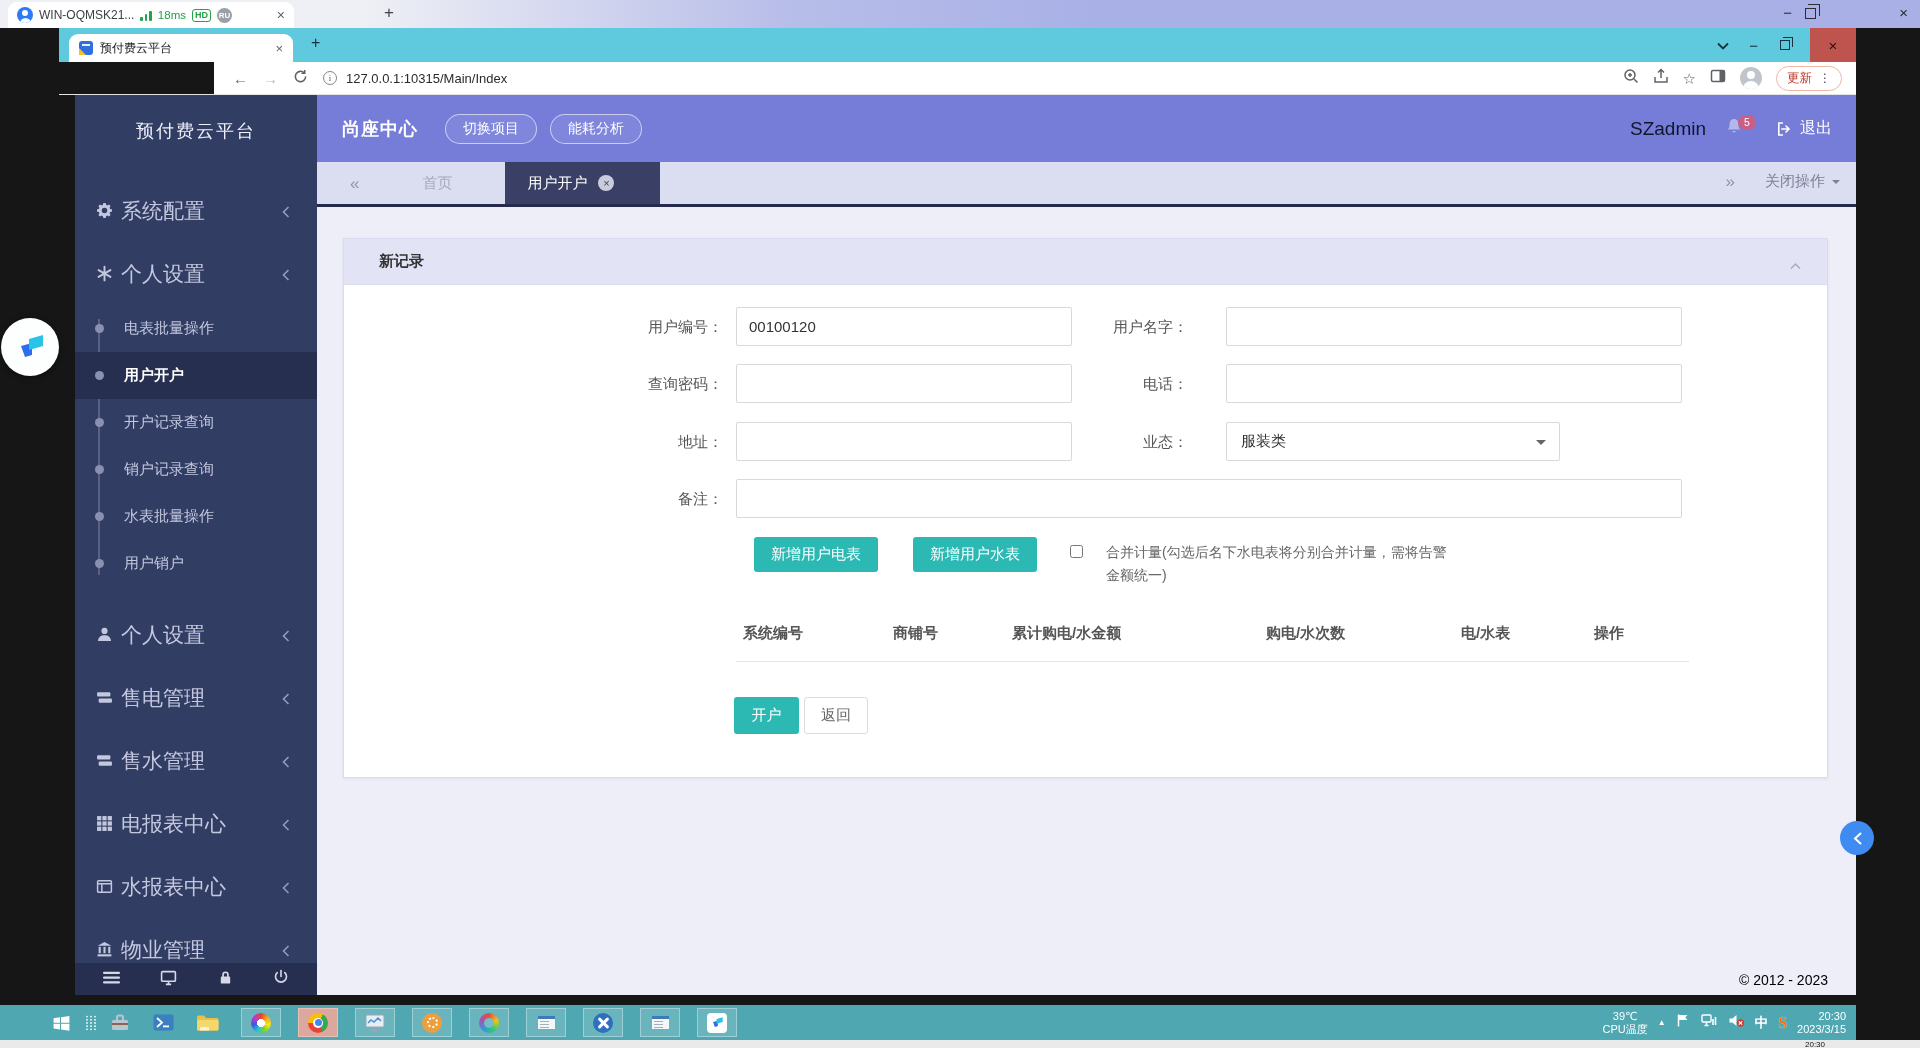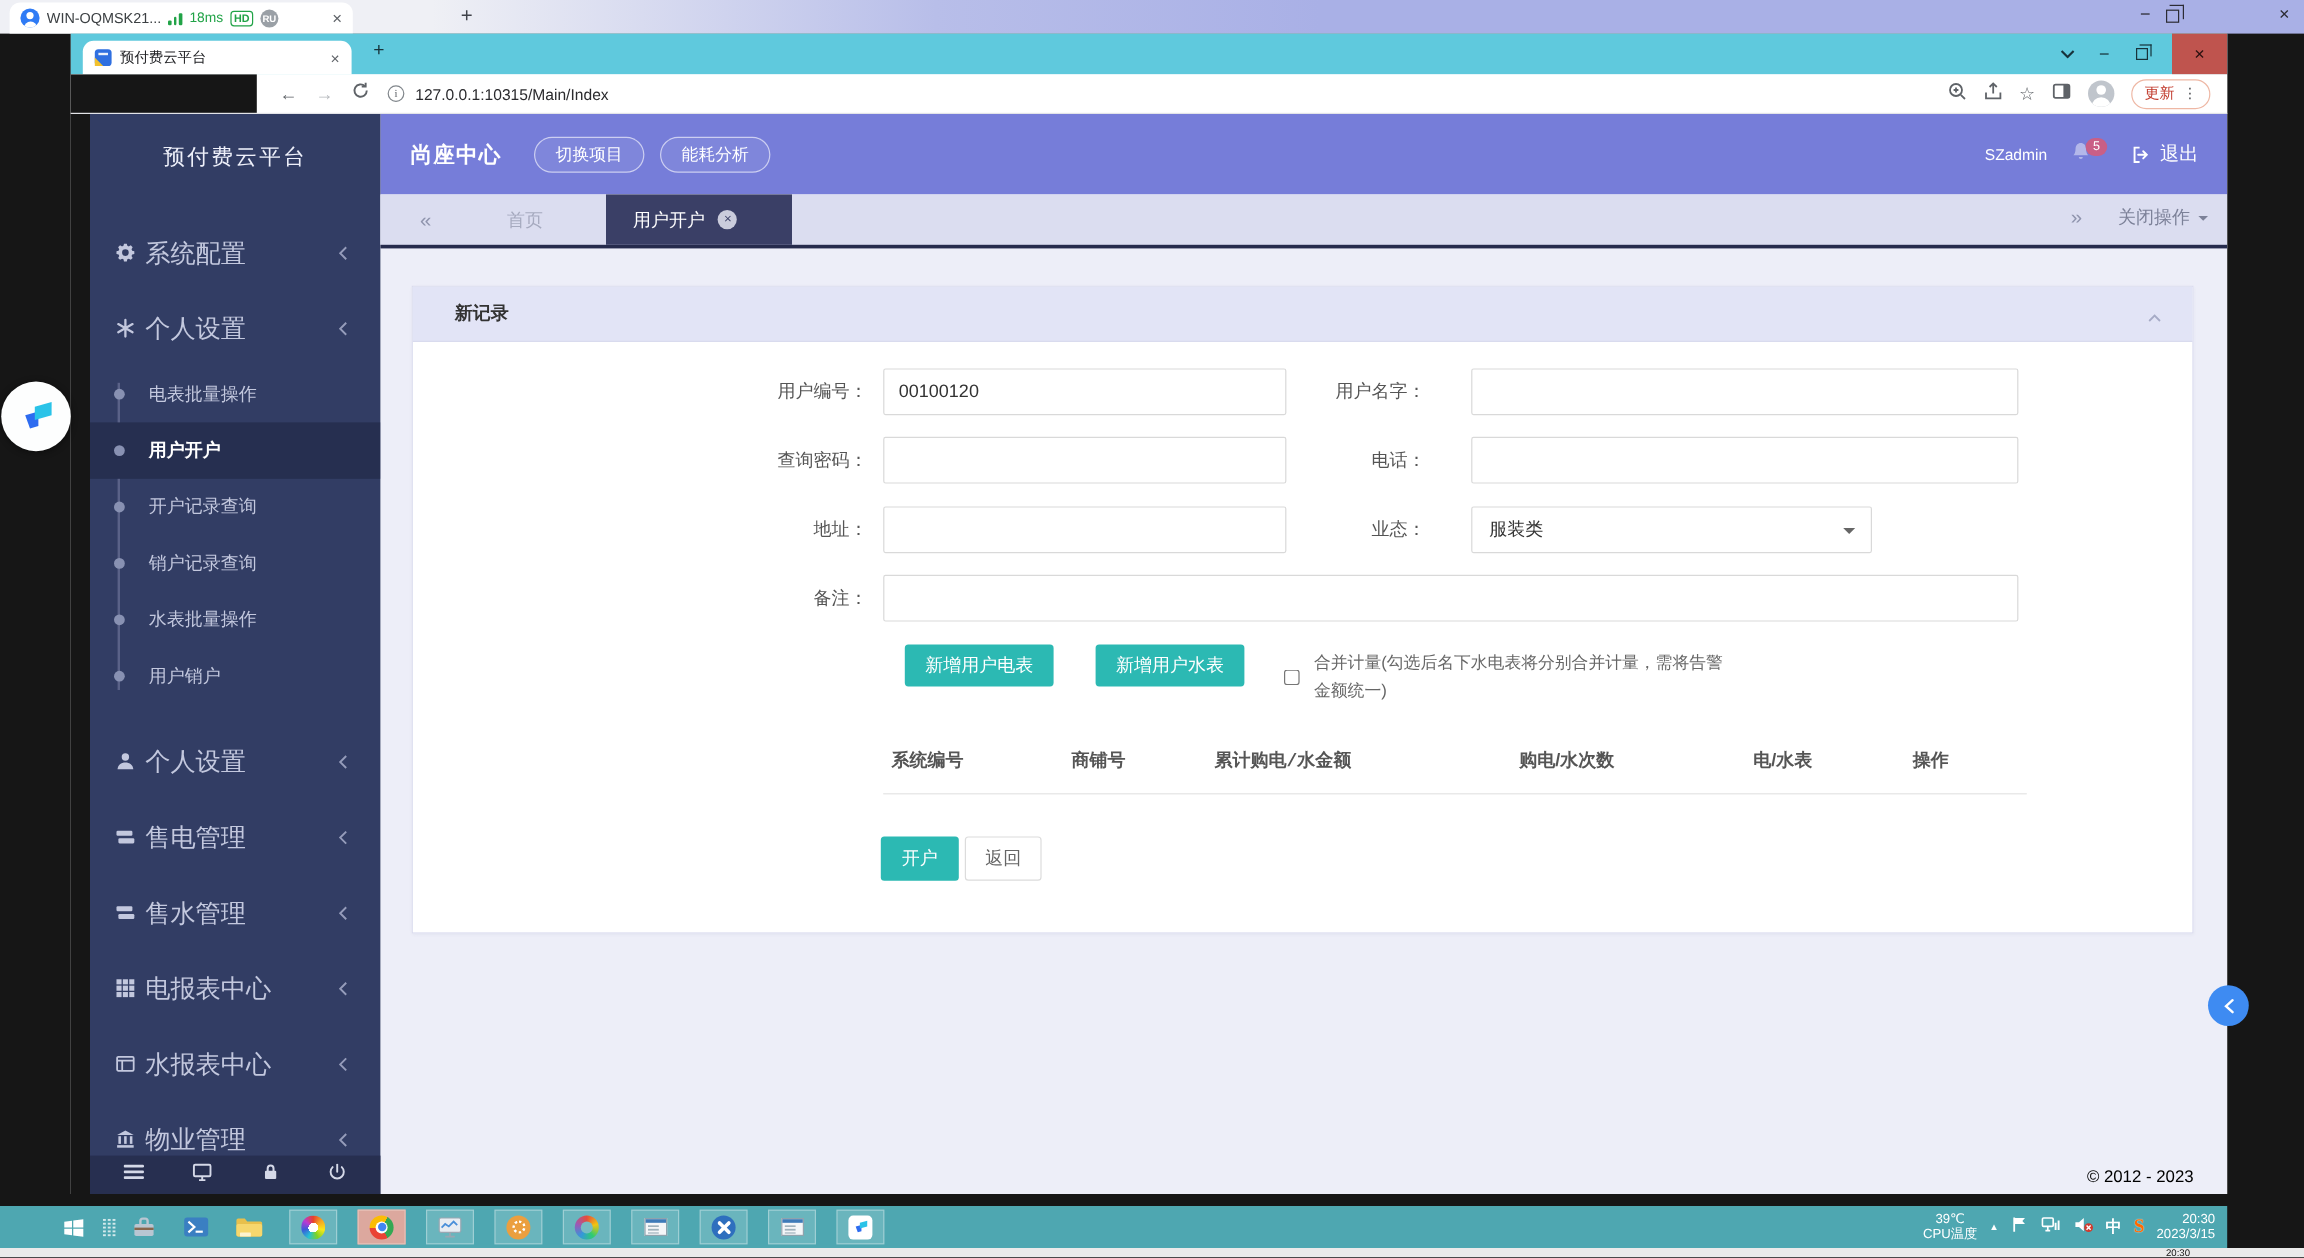--- a/index.html
+++ b/index.html
@@ -79,21 +79,21 @@
   .sitem::before{content:"";position:absolute;left:19.5px;top:19px;width:9px;height:9px;border-radius:50%;background:#8891b2;z-index:1;}
   .sitem.active{background:#262f50;color:#fff;font-weight:700;}
   .sub-gap{height:16px;}
   .sfoot{position:absolute;bottom:0;left:0;right:0;height:32px;background:#272f50;display:flex;align-items:center;justify-content:space-around;padding:0 8px;z-index:3;}
 
   .main{flex:1;display:flex;flex-direction:column;min-width:0;background:#edeef8;}
   .apph{height:67px;background:#767dd9;display:flex;align-items:center;padding:0 16px 0 25px;gap:13px;flex:none;}
   .apph-title{font-size:18px;font-weight:700;color:#fff;letter-spacing:1px;margin-right:14px;}
   .pill{height:30px;border:1px solid rgba(255,255,255,.6);border-radius:16px;color:#fff;font-size:14px;display:flex;align-items:center;padding:0 17px;background:rgba(255,255,255,.07);cursor:pointer;}
   .apph-sp{flex:1;}
-  .apph-user{color:#ffffff;font-size:13px;}
+  .apph-user{color:#0f172a;font-size:19px;}
   .bellwrap{position:relative;width:28px;height:26px;margin:0 10px 0 6px;}
   .badge{position:absolute;right:-3px;top:-1px;min-width:18px;height:15px;border-radius:8px;background:#c95f86;color:#fff;font-size:10.5px;display:flex;align-items:center;justify-content:center;padding:0 4px;}
   .logout{display:flex;align-items:center;gap:8px;color:#fff;font-size:16px;cursor:pointer;margin-right:8px;}
 
   .tabbar{height:45px;background:#dbddf0;border-bottom:3px solid #262b4d;display:flex;align-items:stretch;position:relative;flex:none;}
   .tb-scroll{align-self:center;color:#8f94ad;font-size:17px;line-height:1;}
   .tb-scroll.left{margin-left:33px;}
   .tab-home{align-self:center;margin-left:42px;width:72px;text-align:center;color:#a6aabf;font-size:15px;cursor:pointer;}
   .tab-active{margin-left:32px;background:#3a3f66;color:#fff;display:flex;align-items:center;gap:11px;padding:0 46px 0 22px;font-size:15px;cursor:pointer;}
   .tab-x{width:16px;height:16px;border-radius:50%;background:#caccdc;color:#3a3f66;font-size:11px;display:flex;align-items:center;justify-content:center;line-height:1;}
@@ -110,25 +110,25 @@
   .l-c1{left:229px;}.l-c2{left:694px;}
   .r1{top:21px;}.r2{top:78px;}.r3{top:136px;}.r4{top:193px;}
   .inp{position:absolute;height:39px;border:1px solid #d9d9d9;border-radius:2px;font-size:15px;color:#333;padding:0 12px;outline:none;background:#fff;font-family:inherit;}
   .i-c1{left:392px;width:336px;}
   .i-c2{left:882px;width:456px;}
   .i-remark{left:392px;width:946px;}
   .selbox{position:absolute;left:882px;width:334px;height:39px;border:1px solid #d9d9d9;border-radius:2px;background:#fff;display:flex;align-items:center;padding:0 14px;font-size:15px;color:#333;cursor:pointer;}
   .selbox::after{content:"";position:absolute;right:13px;top:17px;width:0;height:0;border:5px solid transparent;border-top-color:#666;}
   .btn-teal{position:absolute;top:251px;height:35px;background:#2cb9b3;color:#fff;font-size:15px;border:none;border-radius:3px;padding:0 17px;cursor:pointer;font-family:inherit;}
   .bt1{left:410px;}.bt2{left:569px;}
-  .merge{position:absolute;left:722px;top:255px;display:flex;gap:9px;align-items:center;}
+  .merge{position:absolute;left:722px;top:255px;display:flex;gap:20px;align-items:flex-start;}
   .merge input{margin-top:4px;width:13px;height:13px;}
   .merge-t{font-size:14px;color:#666;line-height:23px;width:352px;}
   .th{position:absolute;top:338px;font-size:15px;font-weight:700;color:#555;white-space:nowrap;}
-  .th0{left:399px;}.th1{left:549px;}.th2{left:668px;font-family:Liberation Mono, monospace;}.th3{left:922px;}.th4{left:1117px;}.th5{left:1250px;}
+  .th0{left:399px;}.th1{left:549px;}.th2{left:668px;}.th3{left:922px;}.th4{left:1117px;}.th5{left:1250px;}
   .tline{position:absolute;left:392px;right:138px;top:375px;border-bottom:1px solid #e4e4e4;}
   .btn-open{position:absolute;left:390px;top:411px;width:65px;height:37px;background:#2cb9b3;color:#fff;border:none;border-radius:3px;font-size:15px;cursor:pointer;font-family:inherit;}
   .btn-back{position:absolute;left:460px;top:411px;width:64px;height:37px;background:#fff;color:#666;border:1px solid #dcdcdc;border-radius:3px;font-size:15px;cursor:pointer;font-family:inherit;}
   .copyright{position:absolute;right:28px;bottom:7px;color:#000000;font-size:14px;}
 
   
   .ball{position:absolute;left:1px;top:318px;width:58px;height:58px;border-radius:50%;background:#fdfefe;box-shadow:0 1px 6px rgba(0,0,0,.45);z-index:40;display:flex;align-items:center;justify-content:center;cursor:pointer;}
   .rchev{position:absolute;left:1840px;top:821px;width:34px;height:34px;border-radius:50%;background:#3e8bf2;z-index:40;display:flex;align-items:center;justify-content:center;cursor:pointer;}
 
   

